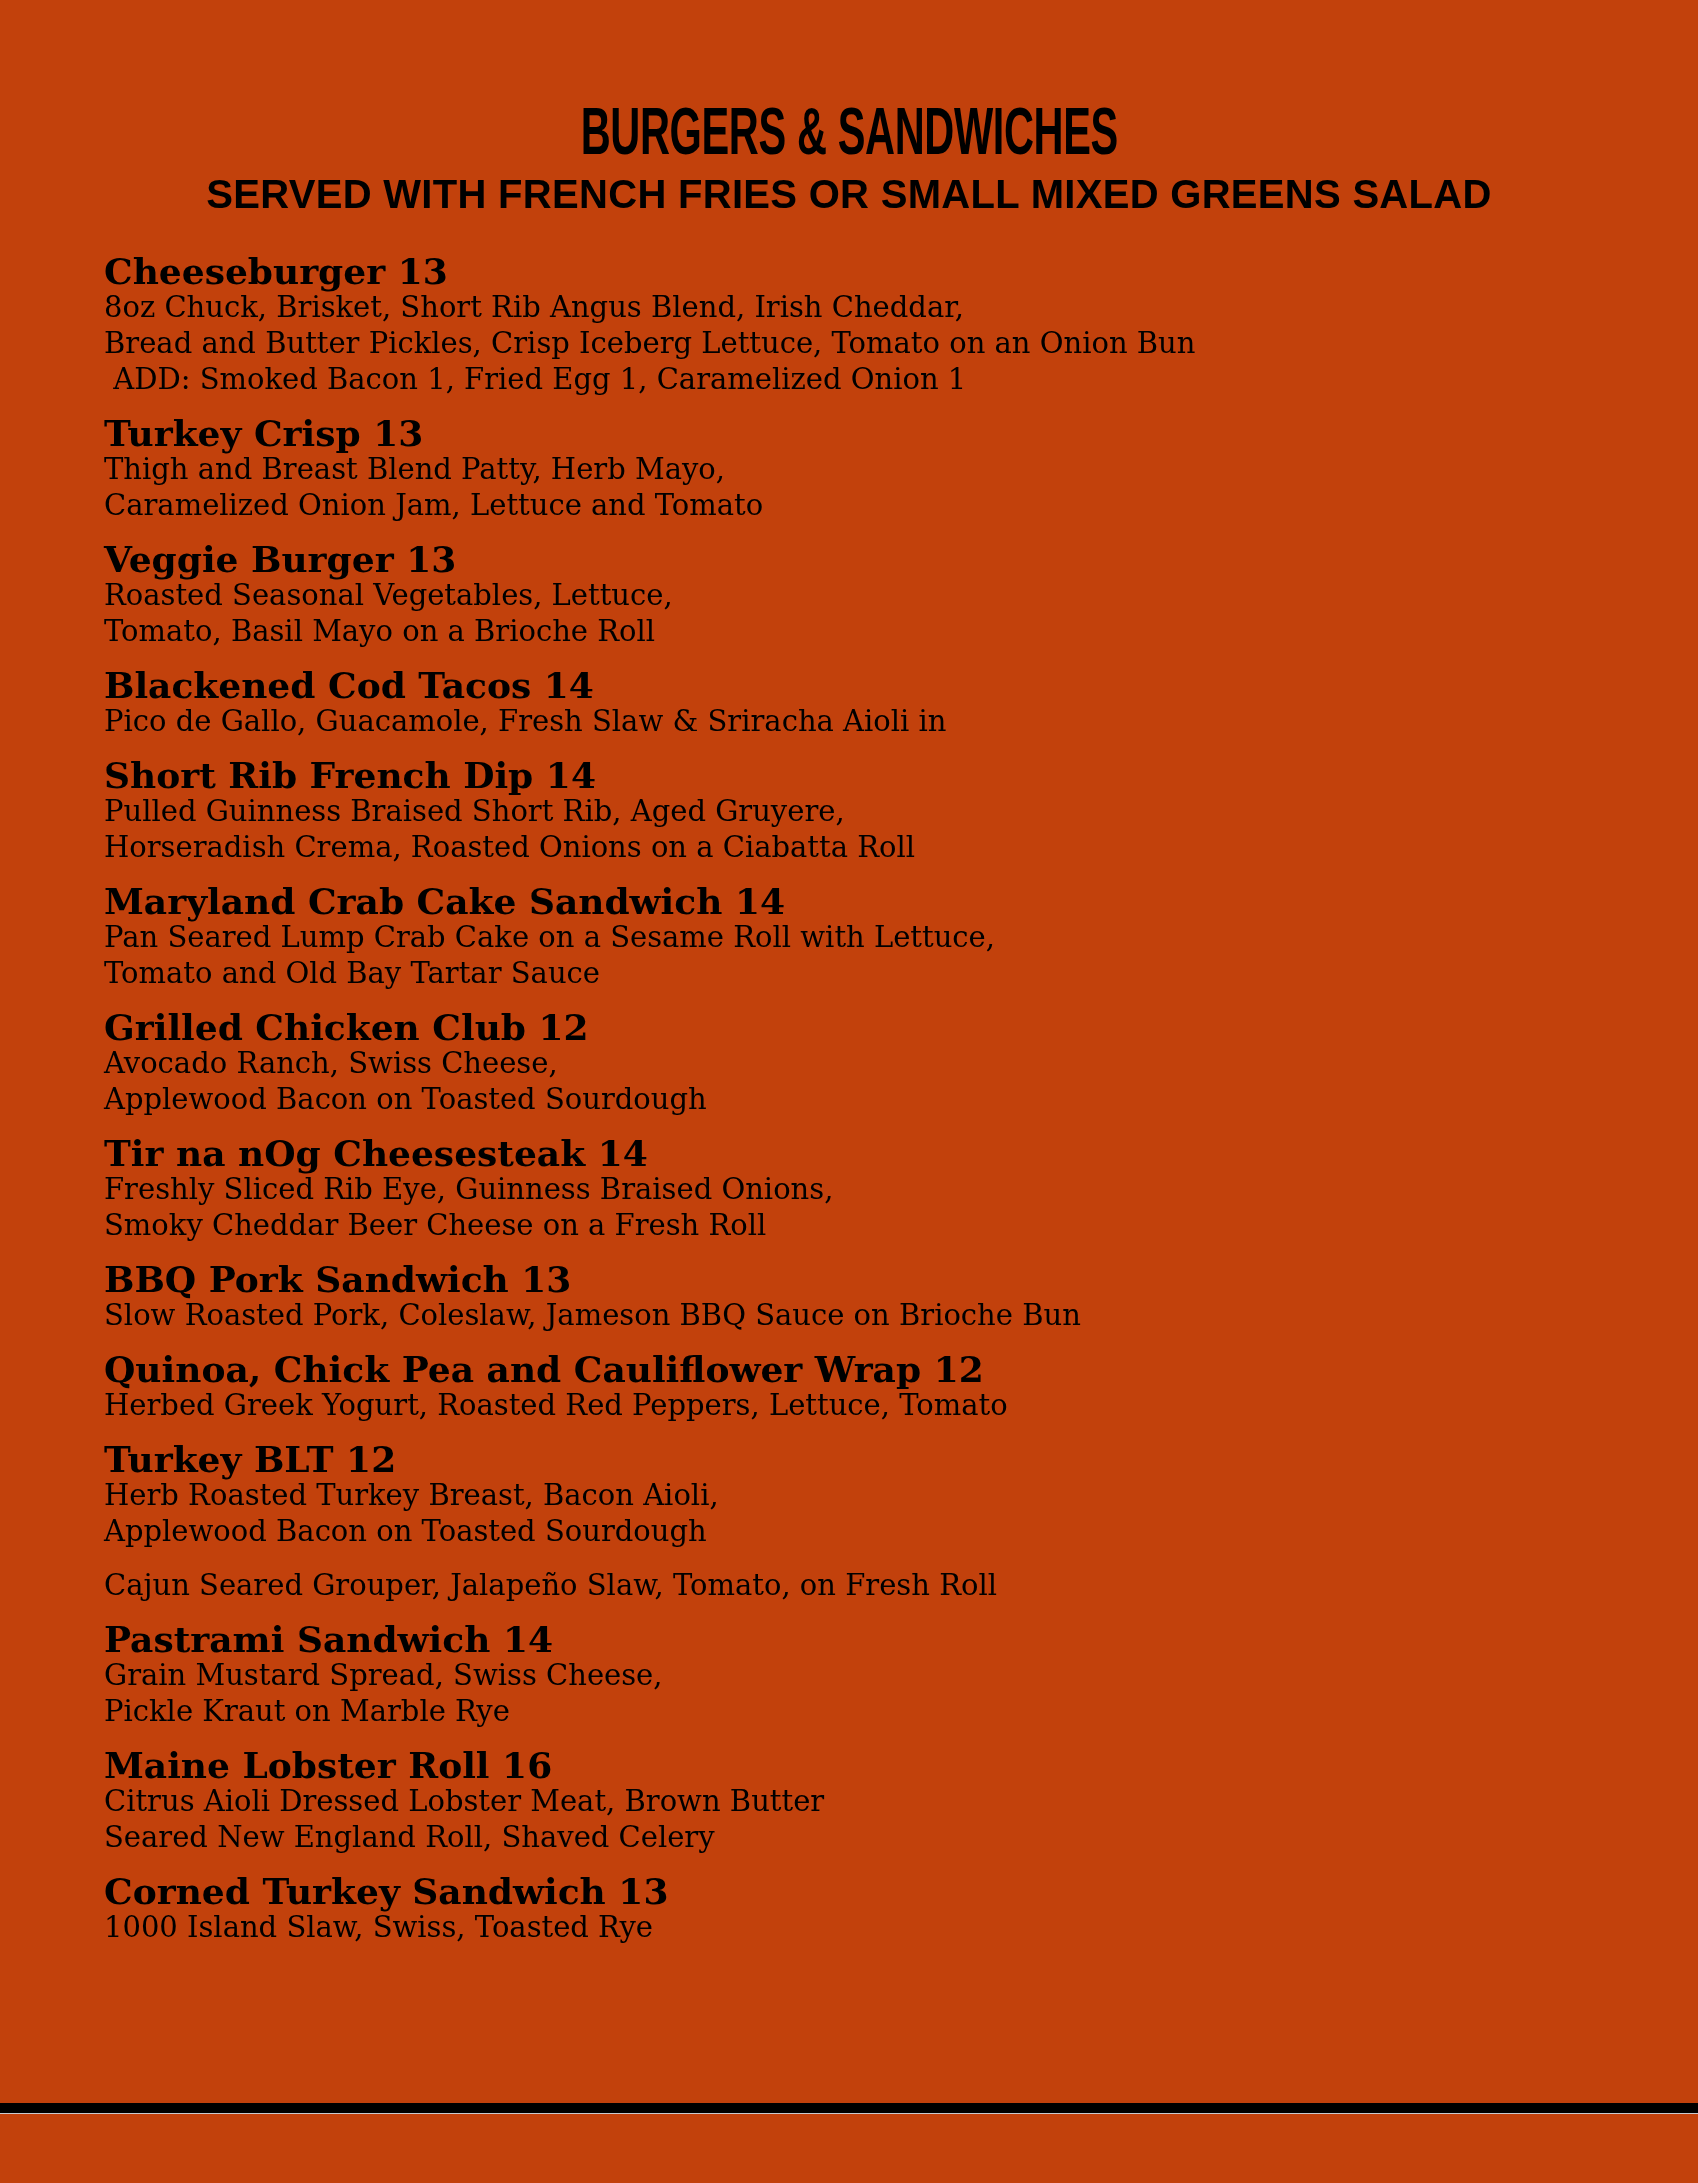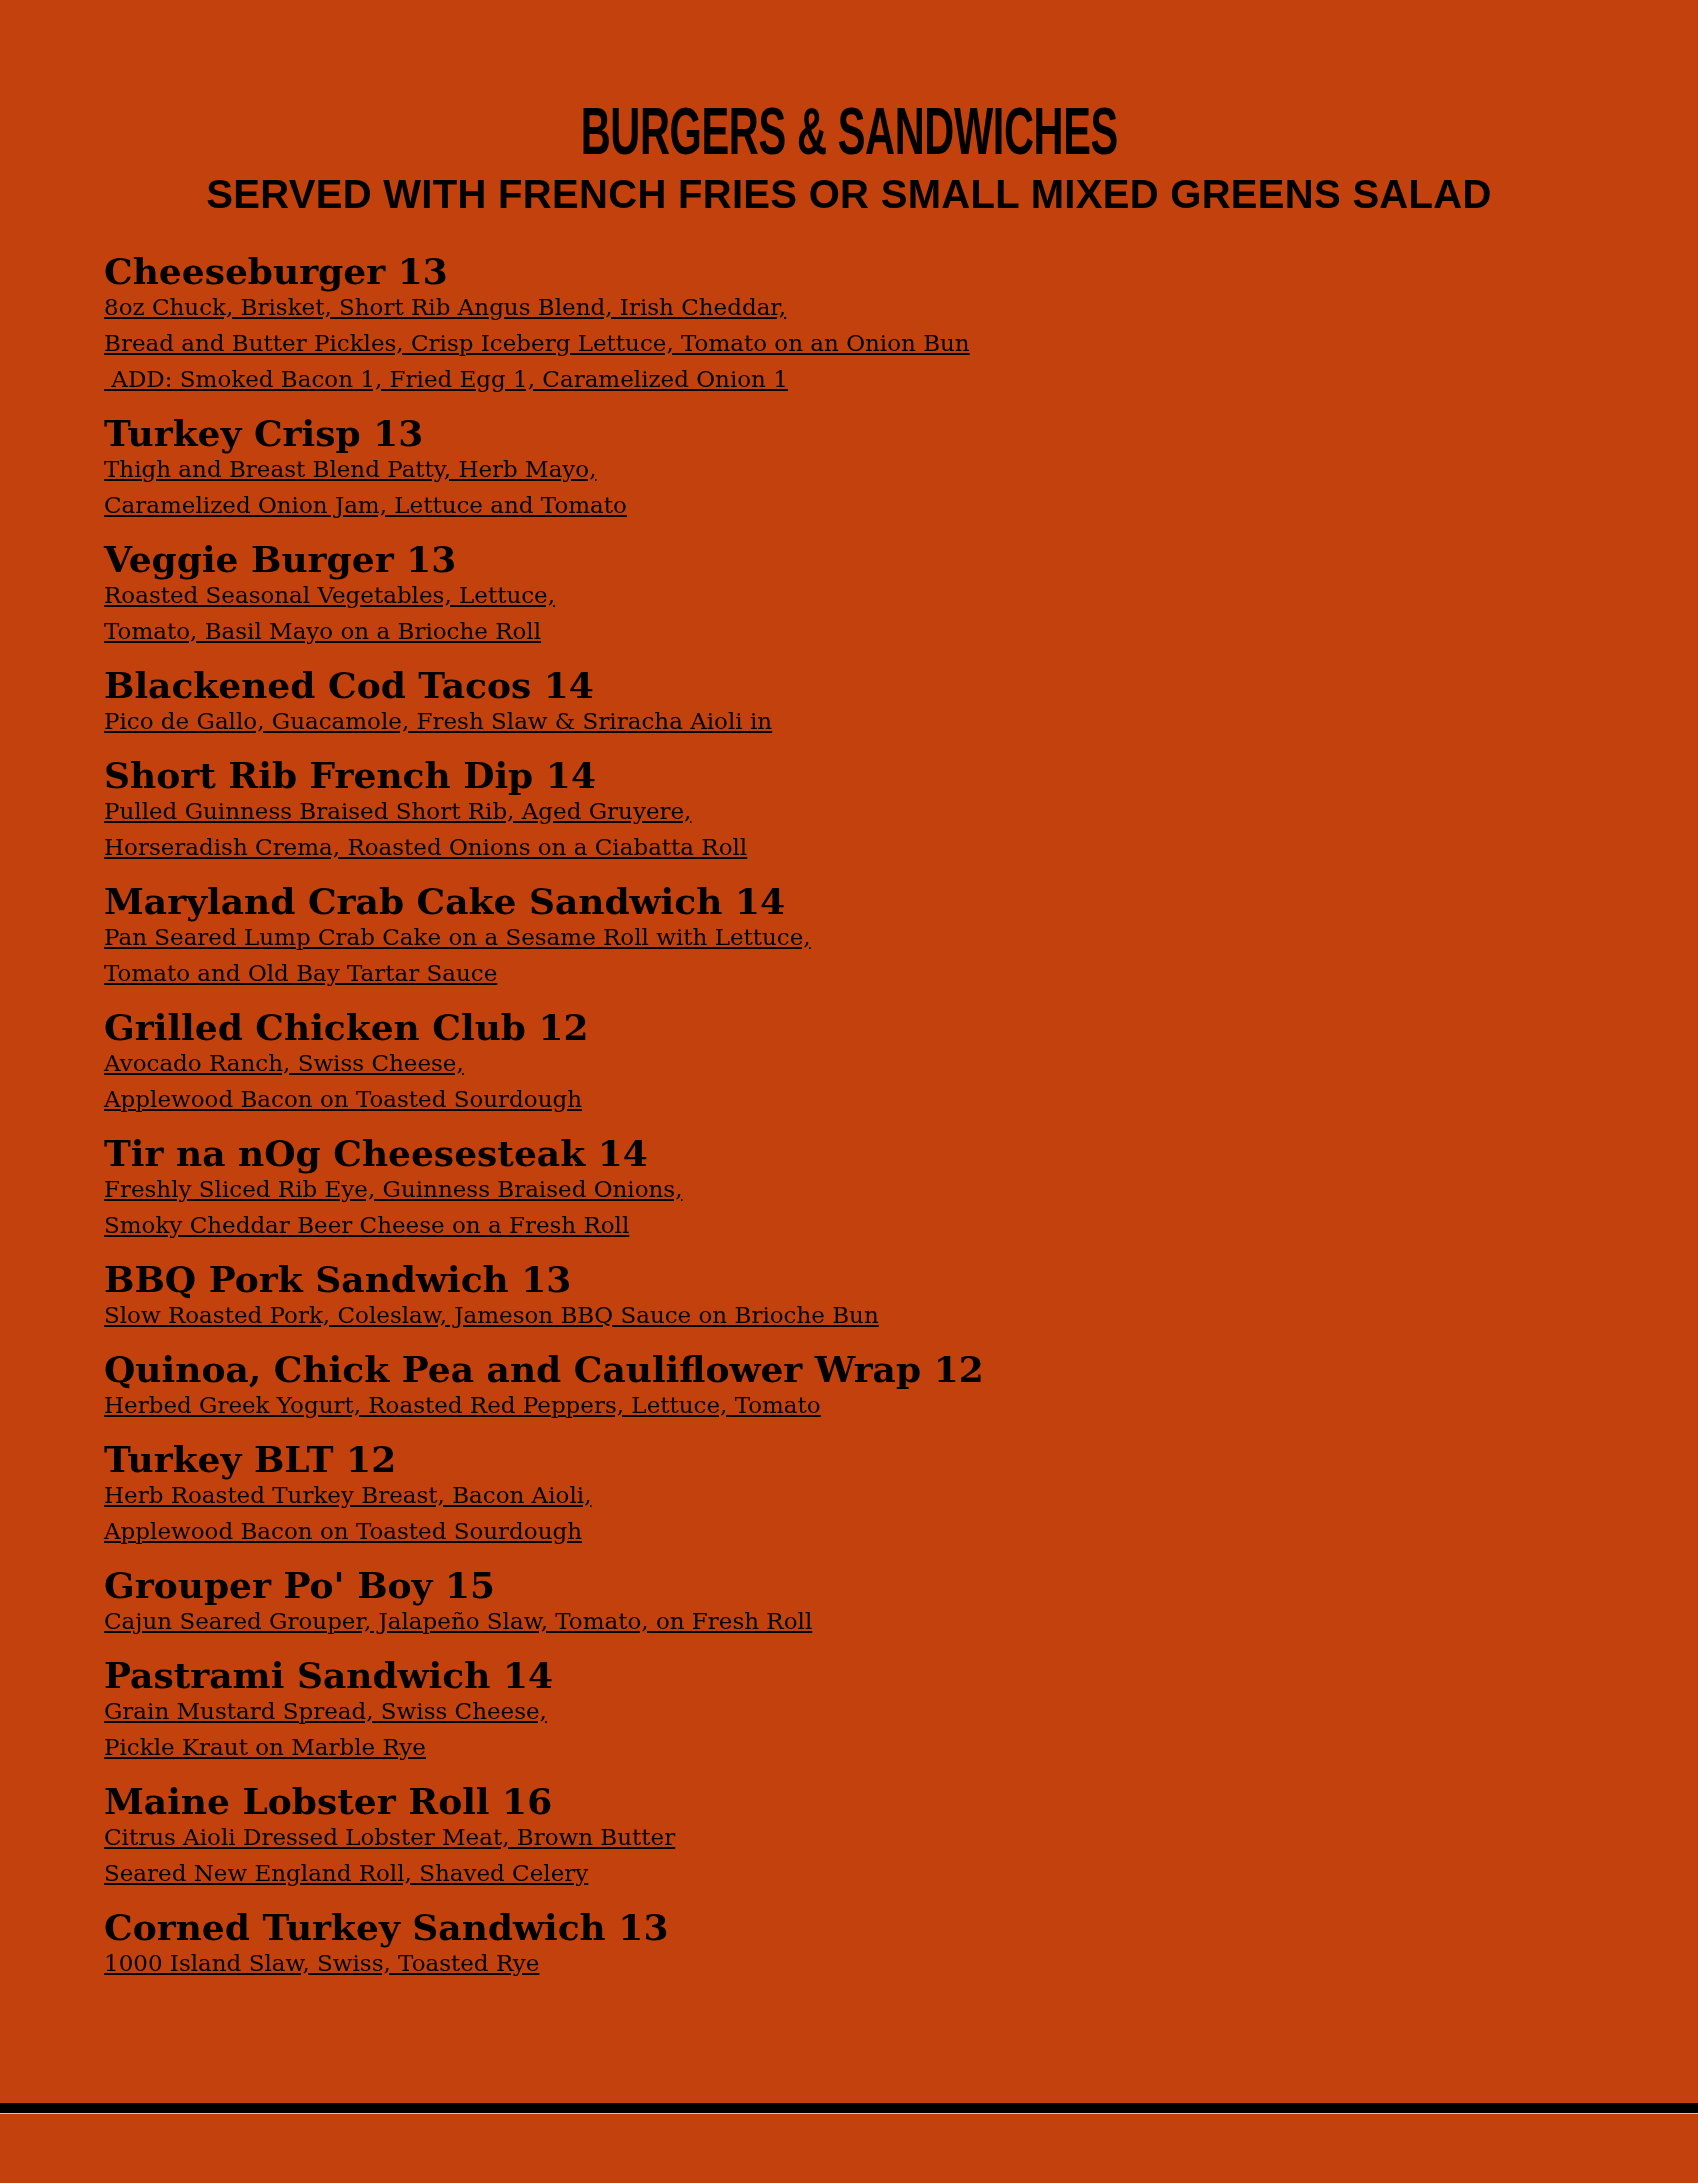--- a/index.html
+++ b/index.html
@@ -45,24 +45,23 @@
   .item {
     margin-bottom: 18px;
   }
   .item-name {
     font-weight: 700;
     font-size: 36px;
     line-height: 36px;
     margin: 0;
   }
   .item-line {
-    font-size: 23px;
+    font-size: 29px;
     line-height: 36px;
     white-space: pre-wrap;
-    text-decoration: underline;
   }
   .bottom-bar {
     position: absolute;
     left: 0;
     top: 2103px;
     width: 1698px;
     height: 9.7px;
     border-bottom: 1.9px solid #c9c9cd;
   }
 </style>
@@ -158,21 +157,20 @@
 
   <div class="item">
     <div class="item-name"><span>Turkey BLT</span><span> </span><span>12</span></div>
 
   <div class="item-line">Herb Roasted Turkey Breast, Bacon Aioli,</div>
 
   <div class="item-line">Applewood Bacon on Toasted Sourdough</div>
 </div>
 
   <div class="item">
-    <div class="item-name"><span>Grouper Po' Boy</span><span> </span><span>15</span></div>
 
   <div class="item-line">Cajun Seared Grouper, Jalapeño Slaw, Tomato, on Fresh Roll</div>
 </div>
 
   <div class="item">
     <div class="item-name"><span>Pastrami Sandwich</span><span> </span><span>14</span></div>
 
   <div class="item-line">Grain Mustard Spread, Swiss Cheese,</div>
 
   <div class="item-line">Pickle Kraut on Marble Rye</div>

